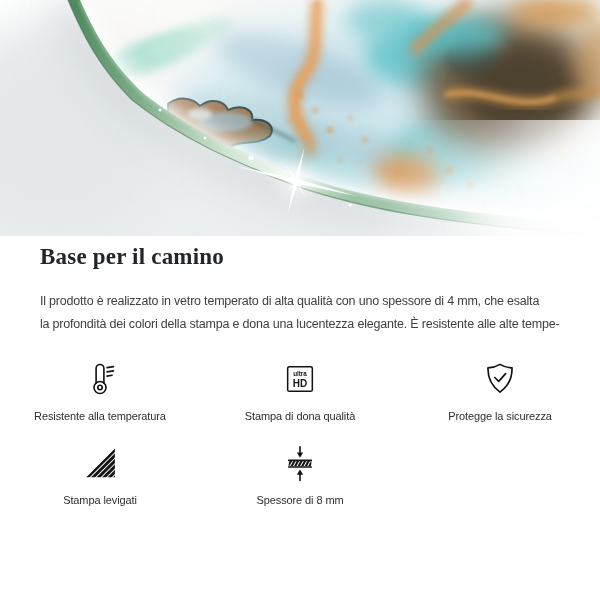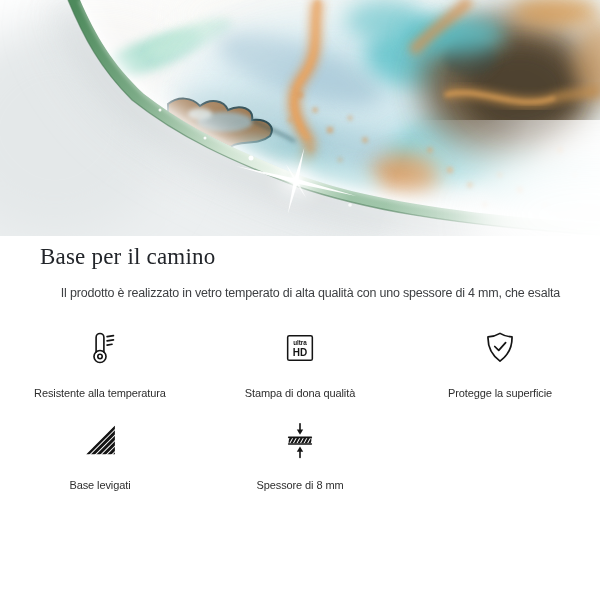--- a/index.html
+++ b/index.html
@@ -6,38 +6,38 @@
   body{
     width:600px;height:600px;background:#ffffff;overflow:hidden;
     font-family:"Liberation Sans", sans-serif;
     -webkit-font-smoothing:antialiased;
   }
   .hero{display:block;width:600px;height:236px;}
   .content{padding:0 40px;}
   .heading{
     margin:0;padding-top:4px;
     font-family:"Liberation Serif", serif;
-    font-weight:400;
+    font-weight:700;
     font-size:23px;line-height:33px;
     color:#22252a;letter-spacing:.2px;
   }
-  .intro{margin-top:9px;color:#3e4043;text-align:right;}
+  .intro{margin-top:17px;color:#3e4043;}
   .intro .line{
     font-size:12.5px;line-height:23px;letter-spacing:-0.2px;
     white-space:nowrap;
   }
   .features{
     margin-top:21px;
     display:grid;grid-template-columns:repeat(3,1fr);
     row-gap:18px;width:600px;
   }
   .feature{display:flex;flex-direction:column;align-items:center;}
   .feature .icon-box{height:44px;display:flex;align-items:center;justify-content:flex-start;}
   .feature .label{
-    margin-top:17px;font-size:11px;line-height:13px;color:#2e2e2e;
+    margin-top:9px;font-size:11px;line-height:13px;color:#2e2e2e;
     letter-spacing:-0.1px;white-space:nowrap;text-align:center;
   }
   .ficon{stroke:#141414;stroke-width:2.3;fill:none;stroke-linecap:round;stroke-linejoin:round;}
   .badge-text{font-family:"Liberation Sans",sans-serif;fill:#141414;stroke:none;text-anchor:middle;}
 </style>
 </head>
 <body>
 
 <svg class="hero" viewBox="0 0 600 236" width="600" height="236" xmlns="http://www.w3.org/2000/svg">
   <defs>
@@ -171,20 +171,21 @@
   <rect x="330" y="120" width="270" height="116" fill="url(#fadeGrad)"></rect>
   <ellipse cx="595" cy="215" rx="120" ry="60" fill="#ffffff" opacity="0.85" filter="url(#f24)"></ellipse>
 </svg>
 
 <div class="content">
   <h1 class="heading">
     <span>Base per il camino</span><br>
   </h1>
   <div class="intro">
     <div class="line">Il prodotto è realizzato in vetro temperato di alta qualità con uno spessore di 4 mm, che esalta</div>
+    <div class="line">la profondità dei colori della stampa e dona una lucentezza elegante. È resistente alle alte tempe-</div>
   </div>
 </div>
 
 <div class="features">
 
   <div class="feature">
     <div class="icon-box">
       <svg width="34" height="46" viewBox="0 0 48 48">
         <circle class="ficon" cx="24" cy="36" r="8.5" fill="#ffffff"></circle>
         <path class="ficon" d="M18.5,30 L18.5,9 A5.5,5.5 0 0 1 29.5,9 L29.5,30" fill="#ffffff"></path>
@@ -206,21 +207,21 @@
     <div class="label">Stampa di dona qualità</div>
   </div>
 
   <div class="feature">
     <div class="icon-box">
       <svg width="36" height="38" viewBox="0 0 48 48">
         <path class="ficon" d="M24,4.5 C29,7.5 34.5,9 40,9.2 C40.3,19 37.5,31.5 24,41.5 C10.5,31.5 7.7,19 8,9.2 C13.5,9 19,7.5 24,4.5 Z" stroke-width="2.4"></path>
         <path class="ficon" d="M17,22 L22.3,27.2 L31.5,16.8" stroke-width="2.4"></path>
       </svg>
     </div>
-    <div class="label">Protegge la superficie</div>
+    <div class="label">Protegge la sicurezza</div>
   </div>
 
 
   <div class="feature">
     <div class="icon-box">
       <svg width="33" height="32" viewBox="0 0 48 46">
         <defs>
             <clipPath id="triClip">
               <polygon points="3,44 45,44 45,2"></polygon>
             </clipPath>
@@ -228,21 +229,21 @@
         <g clip-path="url(#triClip)" stroke="#141414" stroke-width="4.2">
           <line x1="1" y1="48" x2="49" y2="0"></line>
           <line x1="9" y1="48" x2="57" y2="0"></line>
           <line x1="17" y1="48" x2="65" y2="0"></line>
           <line x1="25" y1="48" x2="73" y2="0"></line>
           <line x1="33" y1="48" x2="81" y2="0"></line>
           <line x1="41" y1="48" x2="89" y2="0"></line>
         </g>
       </svg>
     </div>
-    <div class="label">Base levigati</div>
+    <div class="label">Stampa levigati</div>
   </div>
 
   <div class="feature">
     <div class="icon-box">
       <svg width="34" height="41" viewBox="0 0 48 52">
         <defs>
             <clipPath id="barClip">
               <rect x="8" y="22.5" width="32" height="7.5"></rect>
             </clipPath>
           </defs>

